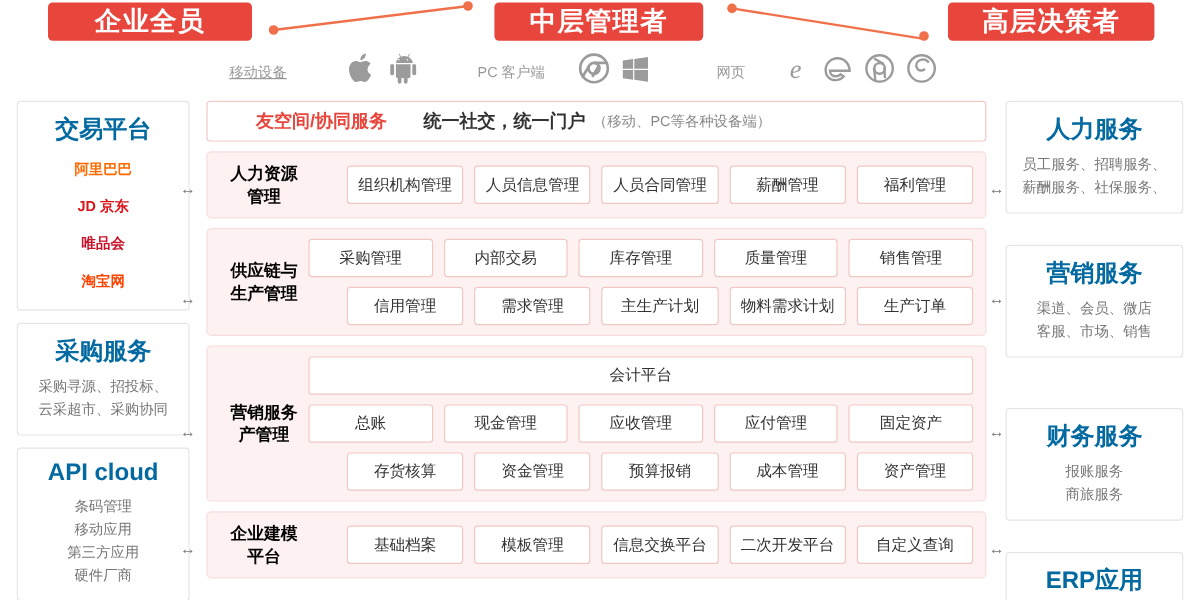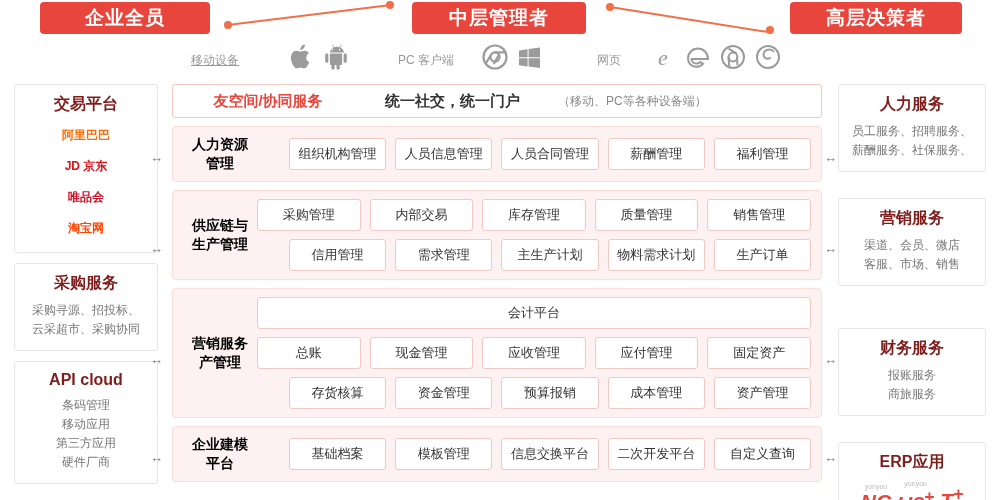--- a/index.html
+++ b/index.html
@@ -6,21 +6,21 @@
   body{
     width:1000px;height:500px;background:#ffffff;
     font-family:"Liberation Sans","DejaVu Sans",sans-serif;
     position:relative;overflow:hidden;color:#333;
   }
   
   .top-row{position:absolute;top:0;left:0;width:1000px;height:38px;}
   .pill{
     position:absolute;top:2px;height:32px;line-height:32px;
     background:#e8453c;color:#fff;border-radius:4px;
-    font-size:19px;font-weight:bold;text-align:center;letter-spacing:1px;
+    font-size:22px;font-weight:bold;text-align:center;letter-spacing:1px;
   }
   #pill0{left:40px;width:170px;}
   #pill1{left:412px;width:174px;}
   #pill2{left:790px;width:172px;}
   .connector{position:absolute;height:2px;background:#f0704a;transform-origin:left center;}
   .dot{position:absolute;width:8px;height:8px;border-radius:50%;background:#f0704a;}
 
   
   .device-row{position:absolute;top:44px;left:0;width:1000px;height:30px;}
   .dev-label{position:absolute;font-size:12px;color:#999;top:8px;}
@@ -29,40 +29,40 @@
 
   
   .col-left{position:absolute;left:14px;top:84px;width:144px;}
   .col-right{position:absolute;left:838px;top:84px;width:148px;}
   .center{position:absolute;left:172px;top:84px;width:650px;}
 
   .side-box{
     border:1px solid #e6e6e6;border-radius:3px;background:#fff;
     text-align:center;padding:9px 6px 11px;margin-bottom:10px;
   }
-  .side-title{color:#7f1d1d;font-size:16px;font-weight:bold;margin-bottom:7px;}
+  .side-title{color:#0369a1;font-size:20px;font-weight:bold;margin-bottom:7px;}
   .side-line{font-size:12px;color:#777;line-height:19px;}
 
   
   .logo-wrap{display:flex;flex-direction:column;align-items:center;gap:5px;margin-top:2px;}
   .logo{width:106px;height:26px;border-radius:3px;display:flex;align-items:center;
         justify-content:center;font-size:12px;font-weight:bold;}
   .lg-alibaba{color:#ff6a00;}
   .lg-jd{color:#d9131a;}
   .lg-vip{color:#c9132a;}
   .lg-taobao{color:#ff4400;}
   .erp-logos{display:flex;align-items:center;justify-content:center;gap:6px;color:#e8453c;
              font-weight:bold;font-style:italic;font-size:21px;margin-top:4px;}
   .erp-logos span small{display:block;font-style:normal;font-weight:normal;
              font-size:7px;color:#bbb;letter-spacing:0;}
 
   
   .portal{
     border:1px solid #f3c9c5;background:#fff;border-radius:3px;
-    height:32px;display:flex;align-items:center;padding:0 10px;margin-bottom:8px;gap:32px;
+    height:32px;display:flex;align-items:center;padding:0 10px;margin-bottom:8px;
   }
   .portal .p1{color:#e8453c;font-size:15px;font-weight:bold;width:170px;text-align:center;}
   .portal .p2{color:#333;font-size:15px;font-weight:bold;}
   .portal .p3{color:#888;font-size:12px;margin-left:6px;}
 
   .band{background:#fdf2f1;border:1px solid #f7dedb;border-radius:4px;
         padding:8px 10px;margin-bottom:8px;display:flex;align-items:center;}
   .band-title{width:74px;flex:0 0 74px;color:#000000;font-size:14px;font-weight:bold;
         text-align:center;line-height:19px;}
   .band-body{flex:1;}

